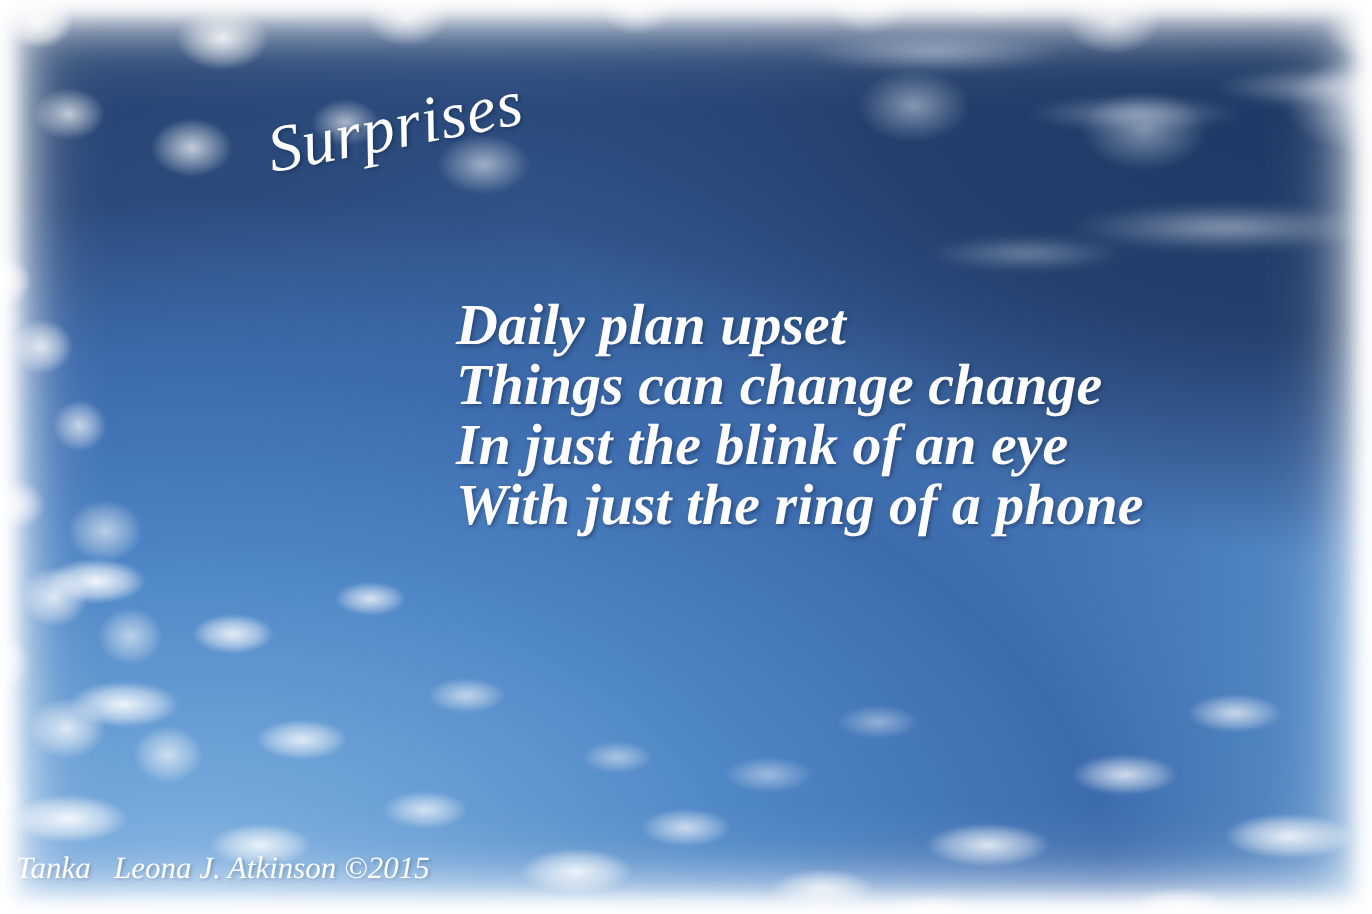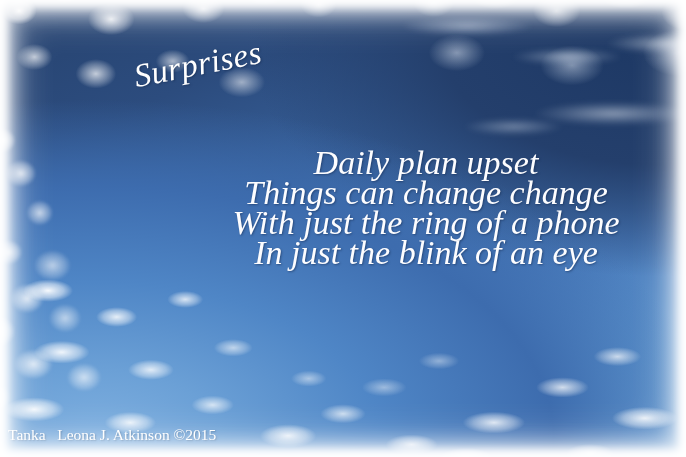--- a/index.html
+++ b/index.html
@@ -135,33 +135,34 @@
     font-size:33px;
     color:#ffffff;
     letter-spacing:.5px;
     white-space:nowrap;
     text-shadow:1px 1px 2px rgba(20,40,75,.55);
   }
 
   .poem{
     position:absolute;
     left:228px;top:148px;width:396px;
-    text-align:center;
     font-style:italic;
-    font-size:34px;
+    font-size:29px;
     line-height:30px;
     color:#fdfdff;
     white-space:nowrap;
     text-shadow:1px 1px 2px rgba(20,40,75,.5);
+    font-weight:bold;
   }
   .poem .line{display:block;}
 
   .credit{
     position:absolute;
     left:8px;bottom:13px;
+    font-style:italic;
     font-size:15.5px;
     color:#ffffff;
     white-space:pre;
     text-shadow:1px 1px 1.6px rgba(40,70,110,.5);
   }
 </style>
 </head>
 <body>
 
 <div id="poster">
@@ -173,20 +174,20 @@
     <div class="cl-wisp-right"></div>
     <div class="cl-left-mass"></div>
     <div class="cl-lower-puffs"></div>
   </div>
 
   <div class="title">Surprises</div>
 
   <div class="poem">
     <span class="line">Daily plan upset</span>
     <span class="line">Things can change change</span>
+    <span class="line">In just the blink of an eye</span>
     <span class="line">With just the ring of a phone</span>
-    <span class="line">In just the blink of an eye</span>
   </div>
 
   <div class="credit">Tanka   Leona J. Atkinson ©2015</div>
 
   <div class="vignette"></div>
 </div>
 
 </body></html>

